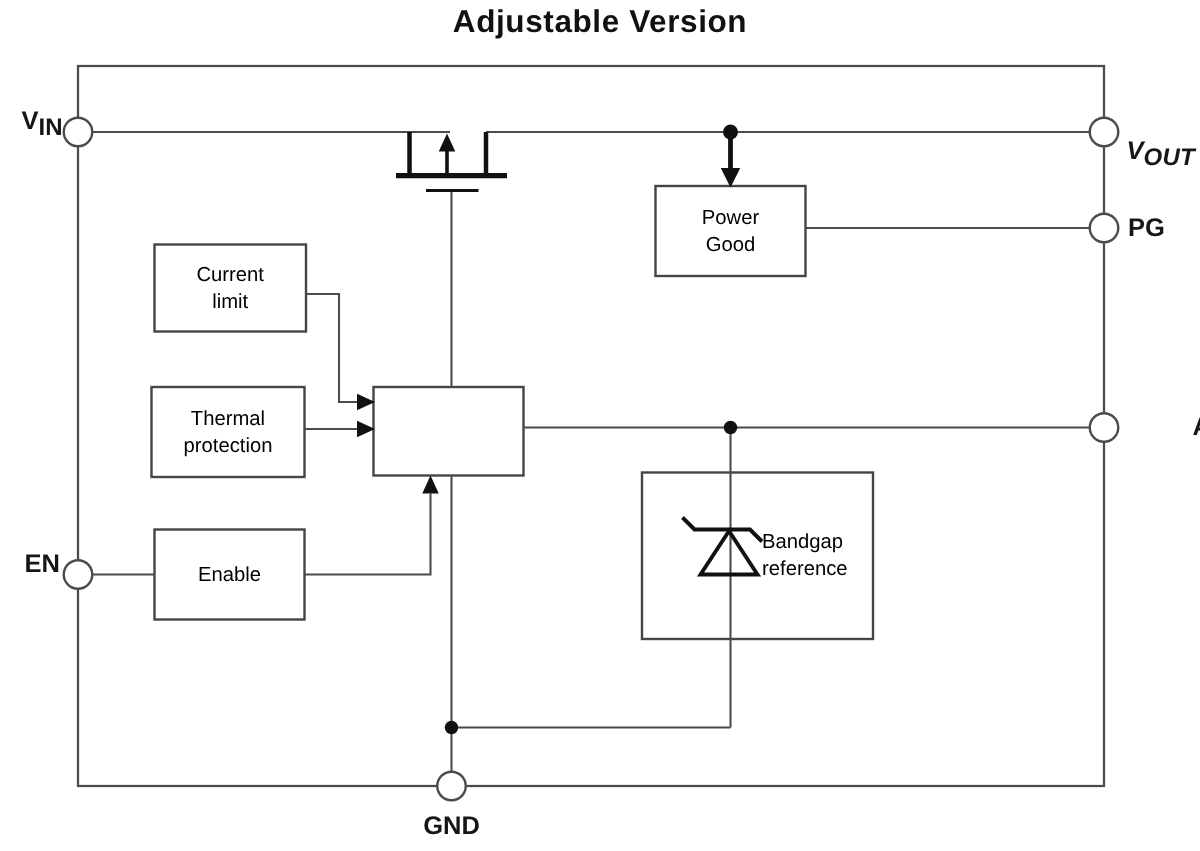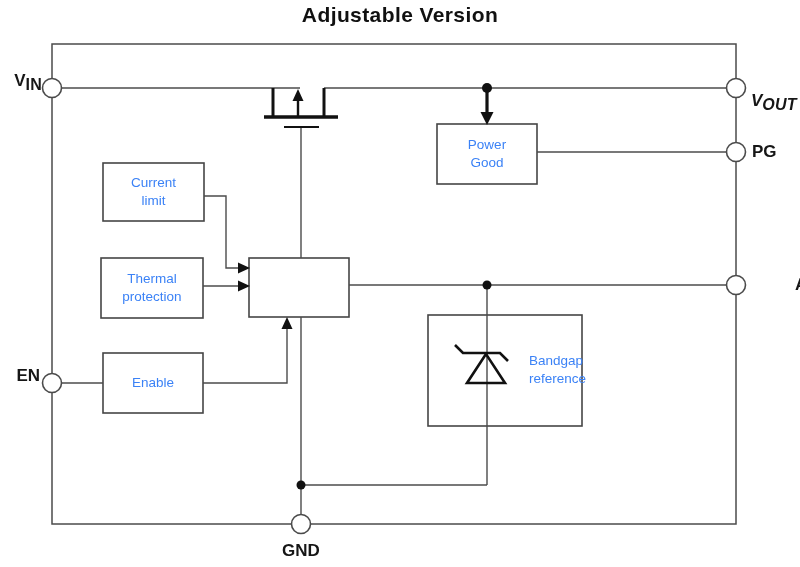--- a/index.html
+++ b/index.html
@@ -28,27 +28,26 @@
     width: 800px; height: 567px;
   }
   .block-label {
     position: absolute;
     display: flex;
     align-items: center;
     justify-content: center;
     text-align: center;
     font-size: 13.5px;
     line-height: 1.35;
-    color: #3b82f6;
+    color: #000000;
     white-space: pre-line;
   }
   .block-label.left-align {
     justify-content: flex-start;
     text-align: left;
-    margin-left: 21px;
   }
   .pin-label {
     position: absolute;
     font-size: 17px;
     font-weight: bold;
     color: #161616;
     line-height: 20px;
     white-space: nowrap;
   }
   .pin-label .sub {

